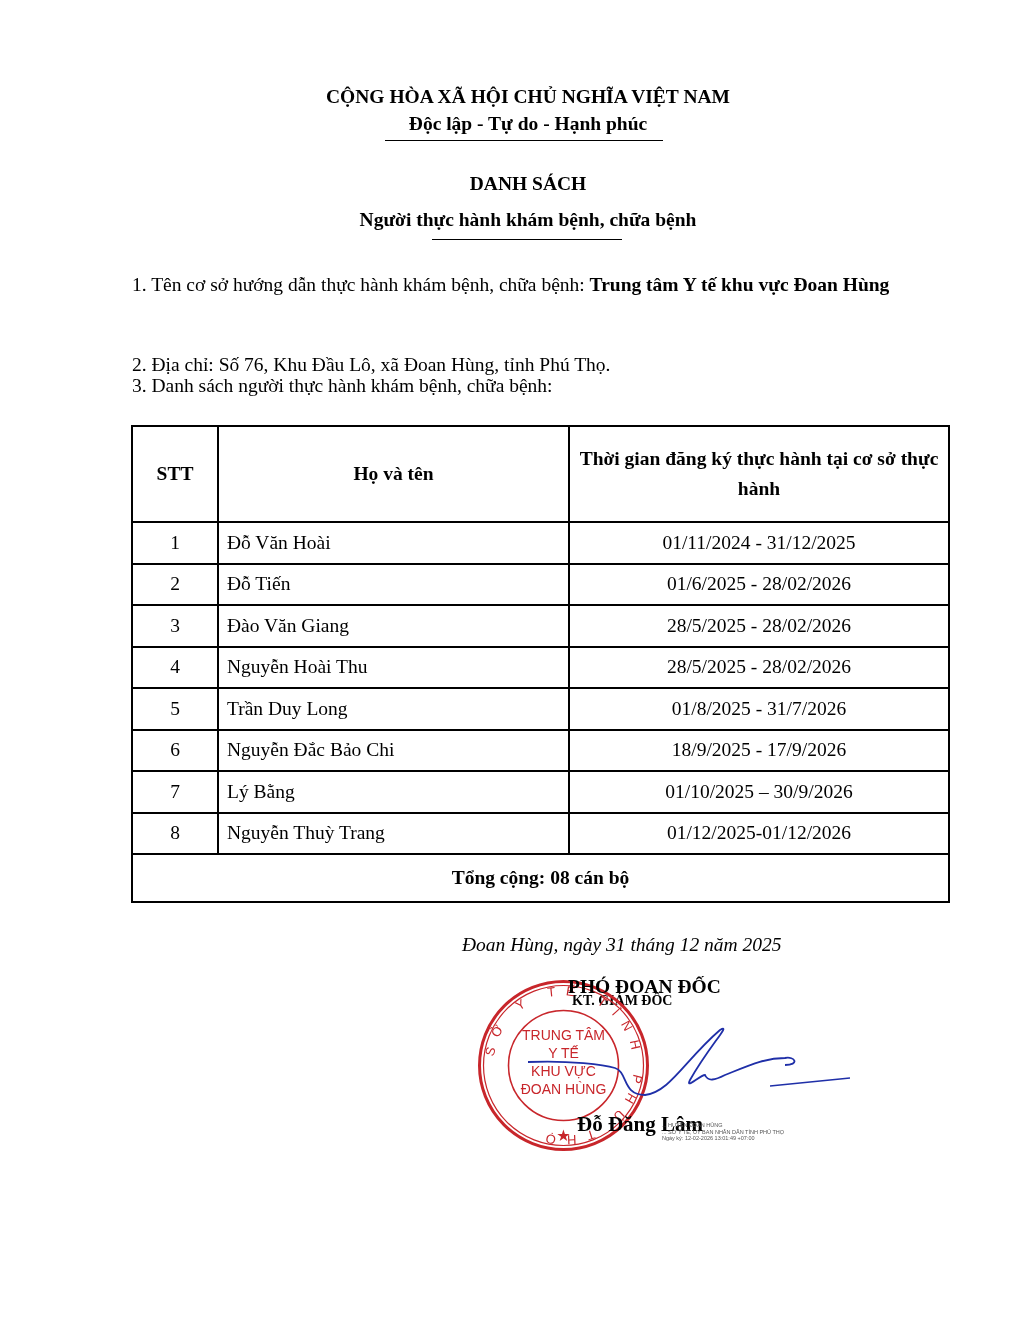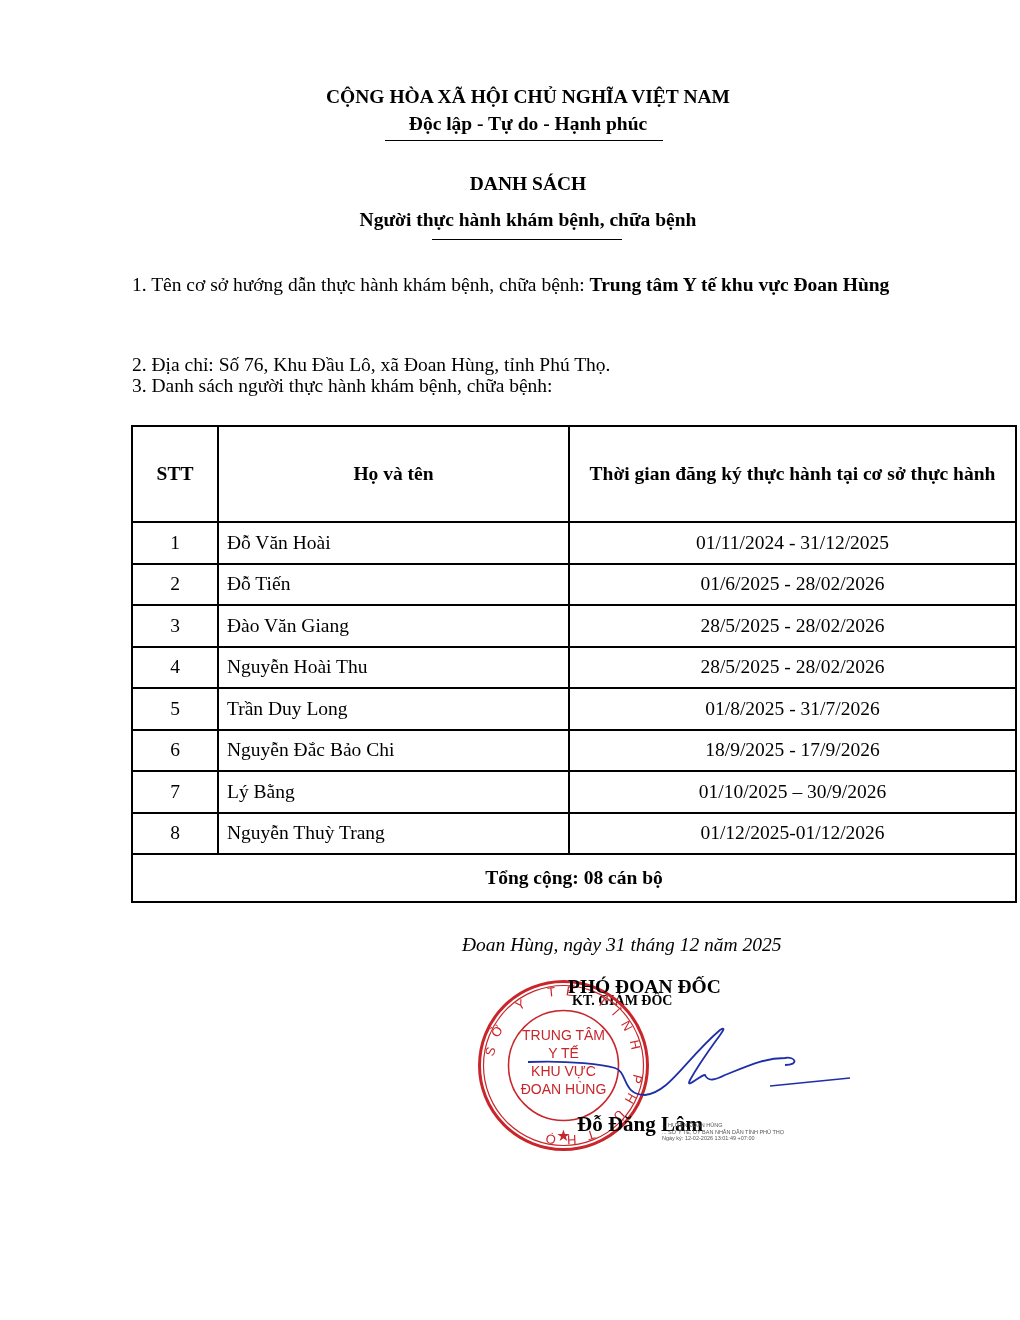--- a/index.html
+++ b/index.html
@@ -12,21 +12,21 @@
   .hdr2 { left: 0; width: 1056px; top: 113px; font-size: 19.5px; font-weight: bold; }
   .hdr-line { left: 385px; top: 140px; width: 278px; height: 0; border-top: 1.5px solid #000; }
   .title { left: 0; width: 1056px; top: 173px; font-size: 19.5px; font-weight: bold; }
   .subtitle { left: 0; width: 1056px; top: 209px; font-size: 19.5px; font-weight: bold; }
   .sub-line { left: 432px; top: 239px; width: 190px; height: 0; border-top: 1.5px solid #000; }
   .para { left: 132px; font-size: 19.5px; line-height: 26px; }
   .p1 { top: 272px; width: 800px; }
   .p2 { top: 352px; }
   .p3 { top: 373px; }
 
-  table.list { position: absolute; left: 131px; top: 425px; width: 886px;
+  table.list { position: absolute; left: 131px; top: 425px; width: 819px;
                border-collapse: collapse; font-size: 19.5px; }
   table.list td, table.list th { border: 2px solid #000; padding: 0; }
   table.list th { font-weight: bold; height: 70px; line-height: 30px; }
   table.list td { height: 39.5px; }
   .c-stt { width: 84px; text-align: center; }
   .c-name { width: 341px; text-align: left; padding-left: 8px !important; }
   .c-date { text-align: center; }
   .total-cell { height: 46px !important; text-align: center; font-weight: bold; }
 
   .place-date { left: 462px; top: 914px; font-size: 19.5px; font-style: italic; margin-top: 20px; }

